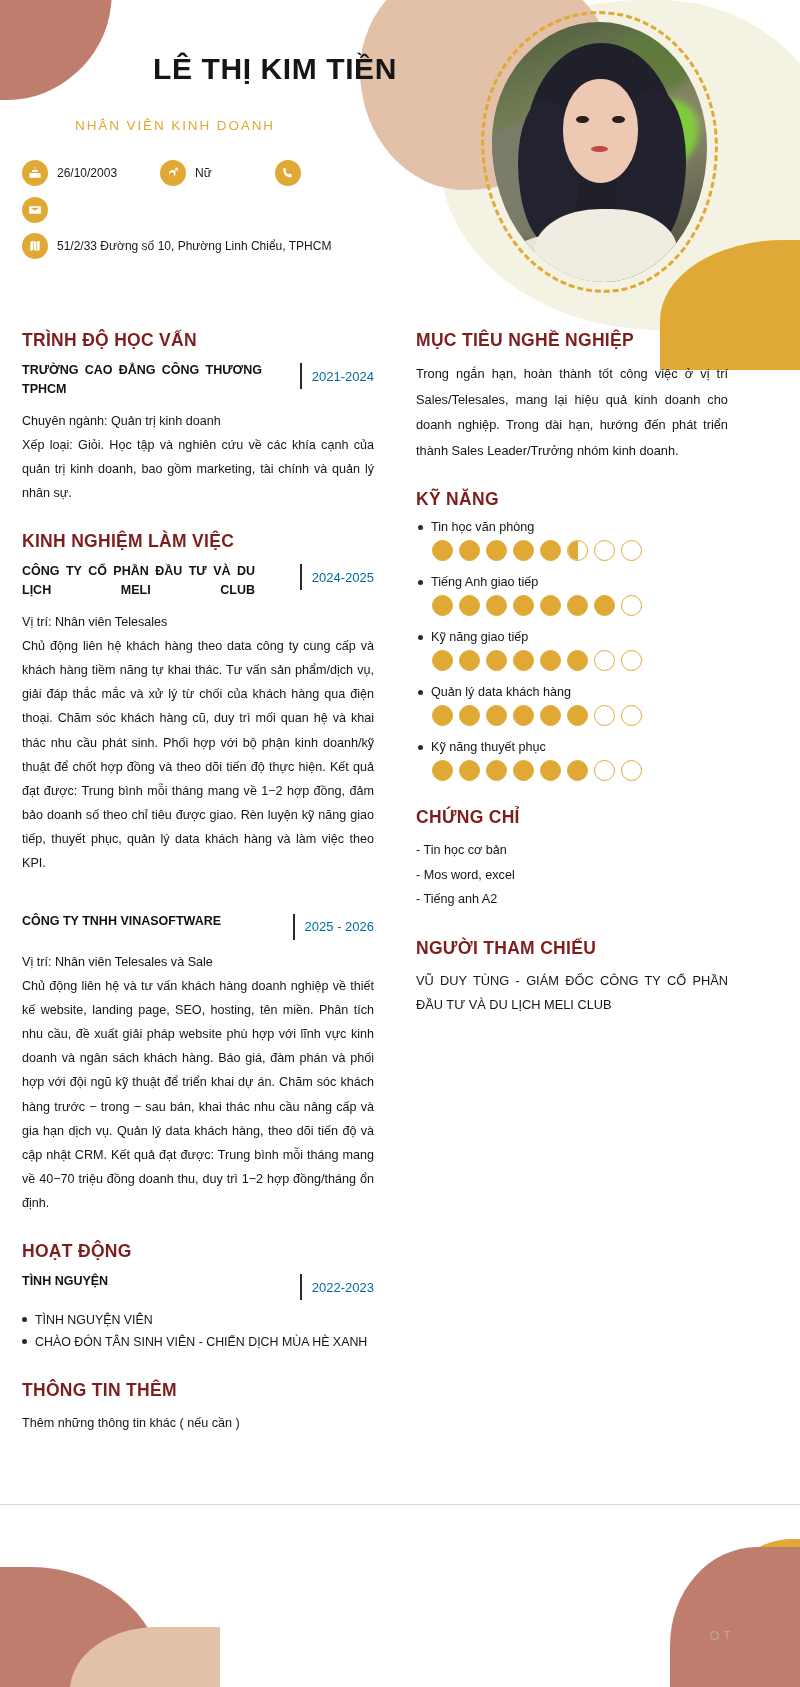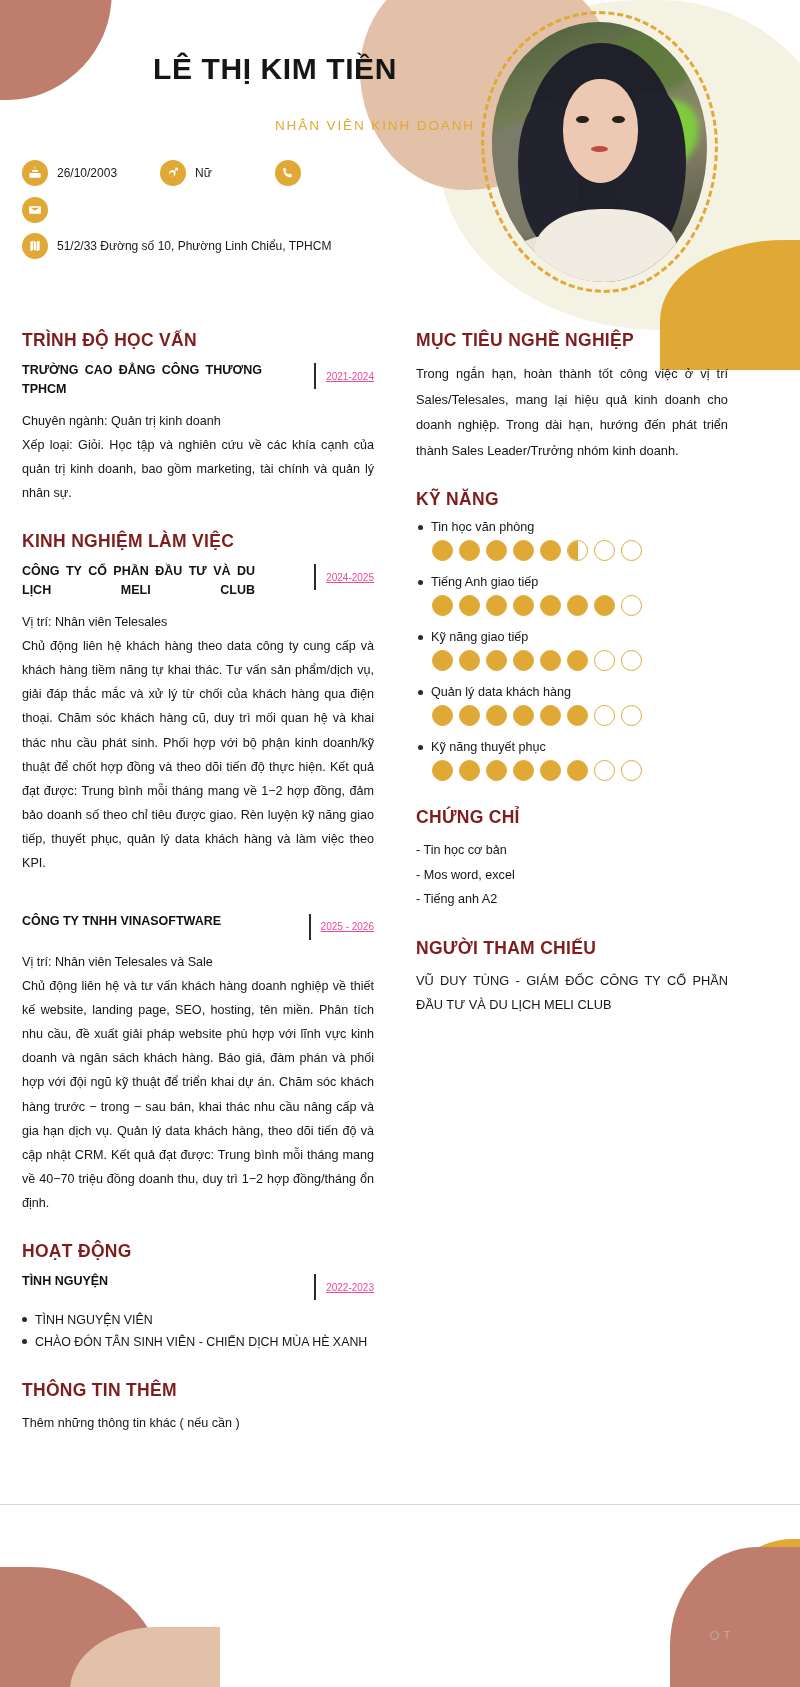--- a/index.html
+++ b/index.html
@@ -119,21 +119,21 @@
   .name {
     position: absolute; left: 75px; top: 52px;
     width: 400px;
     font-size: 30px; font-weight: 700; letter-spacing: .6px;
     color: #161616; text-align: center;
   }
   .job-title {
     position: absolute; left: 75px; top: 118px;
     width: 400px;
     font-size: 13.5px; letter-spacing: 1.9px;
-    color: #e0a935; text-align: right;
+    color: #e0a935; text-align: left;
   }
 
   .info-icon {
     width: 26px; height: 26px; border-radius: 50%;
     background: #e0a935; color: #ffffff;
     display: flex; align-items: center; justify-content: center;
     flex: 0 0 auto;
   }
   .info-icon svg { width: 14px; height: 14px; fill: #fff; }
   .info-row { position: absolute; display: flex; align-items: center; gap: 9px; }
@@ -154,21 +154,21 @@
     gap: 10px; margin-bottom: 10px;
   }
   .entry-title {
     font-size: 12.5px; font-weight: 700; color: #111;
     text-align: justify; text-align-last: justify;
     line-height: 1.5; flex: 1 1 auto;
   }
   .entry-title.nojust { text-align: left; text-align-last: left; }
   .entry-date-wrap { display: flex; align-items: center; gap: 10px; flex: 0 0 auto; padding-top: 2px; }
   .date-bar { width: 2px; height: 26px; background: #2a2a2a; }
-  .entry-date { font-size: 10px; color: #ec4899; white-space: nowrap; text-decoration: underline; }
+  .entry-date { font-size: 13px; color: #0369a1; white-space: nowrap; }
 
   .body-text {
     font-size: 12.6px; line-height: 1.92; color: #161616;
     text-align: justify;
   }
   .body-line { font-size: 12.6px; line-height: 1.92; color: #161616; }
 
   .r-body {
     font-size: 12.8px; line-height: 2.0; color: #161616; text-align: justify;
   }

